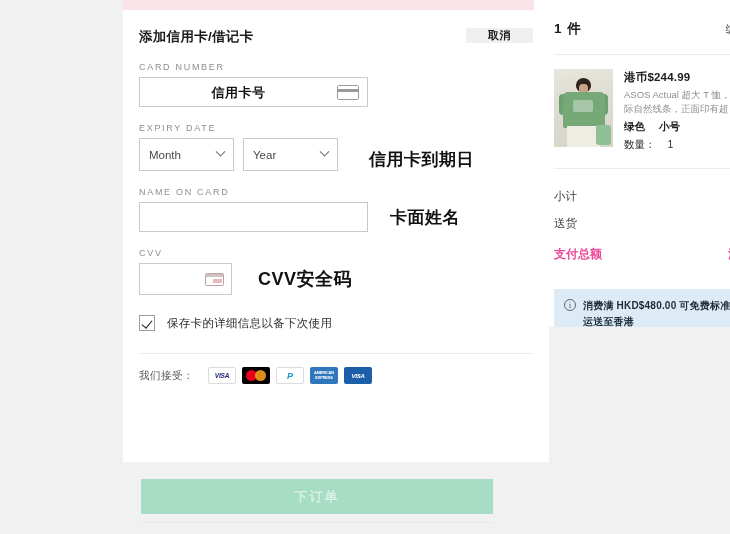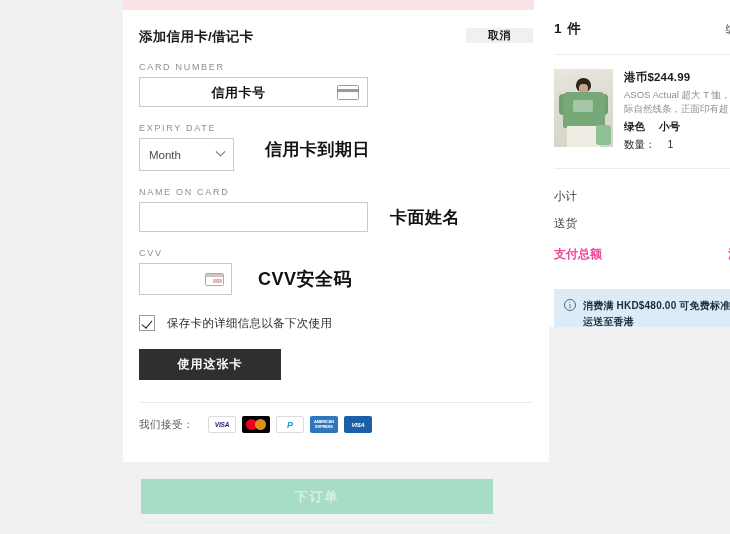--- a/index.html
+++ b/index.html
@@ -101,21 +101,21 @@
   }
   .card-glyph::after {
     content: "";
     position: absolute;
     left: 0; right: 0; top: 3.5px;
     height: 3px;
     background: #9a9a9a;
   }
 
   
-  .expiry-row { display: flex; align-items: flex-start; gap: 9px; }
+  .expiry-row { display: flex; align-items: flex-end; gap: 9px; }
 
   .select-box {
     width: 95px;
     height: 33px;
     border: 1px solid #c9c9c9;
     background: #fff;
     display: flex;
     align-items: center;
     justify-content: space-between;
     padding: 0 9px;
@@ -470,20 +470,24 @@
       <div class="card-glyph"></div>
     </div>
 
     
     <div class="field-label">EXPIRY DATE</div>
     <div class="expiry-row">
       <div class="select-box">
         <span class="sel-val">Month</span>
         <span class="chev"></span>
       </div>
+      <div class="select-box">
+        <span class="sel-val">Year</span>
+        <span class="chev"></span>
+      </div>
       <div class="annot" id="expiry-annotation">信用卡到期日</div>
     </div>
 
     
     <div class="field-label">NAME ON CARD</div>
     <div class="name-row">
       <div class="text-input" id="name-on-card-input">
         <div class="typed-hint"></div>
       </div>
       <div class="annot" id="name-annotation">卡面姓名</div>
@@ -497,21 +501,20 @@
       </div>
       <div class="annot" id="cvv-annotation">CVV安全码</div>
     </div>
 
     
     <div id="save-card-row">
       <span id="save-card-checkbox"></span>
       <span id="save-card-label">保存卡的详细信息以备下次使用</span>
     </div>
 
-    <button id="use-this-card-button">使用这张卡</button>
 
     <div id="accepted-divider"></div>
 
     <div id="accepted-row">
       <span id="accepted-label">我们接受：</span>
       <span class="pay-badges">
         <span class="badge badge-visa">VISA</span>
         <span class="badge badge-mc">
           <span class="mc-l"></span>
           <span class="mc-r"></span>

